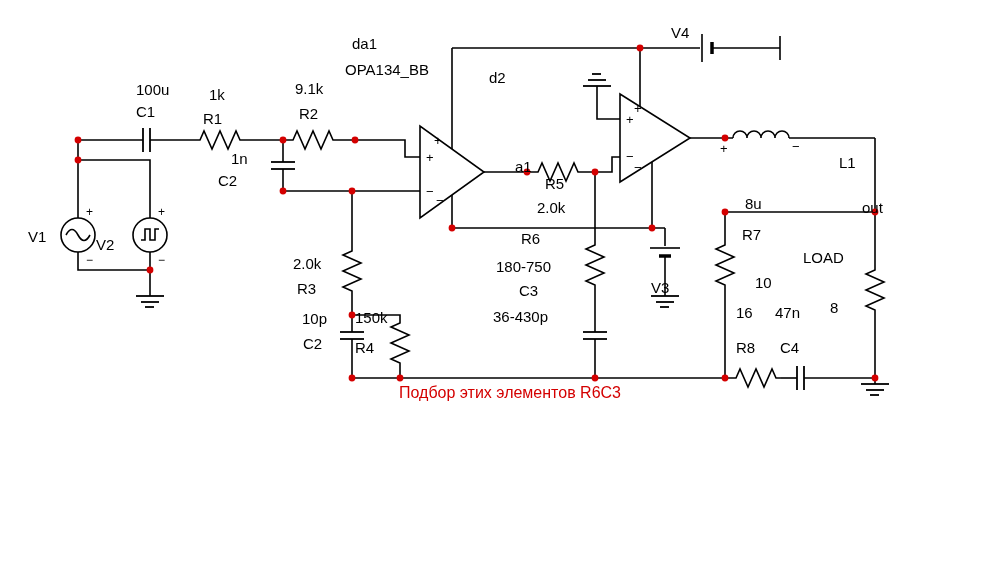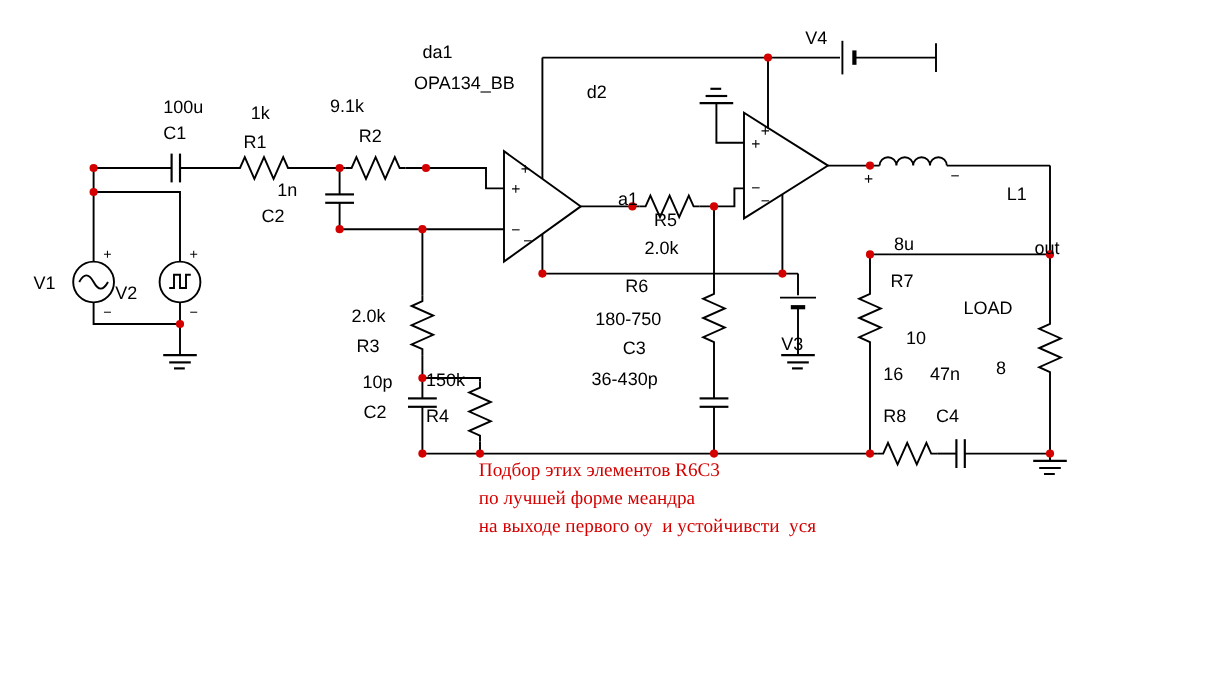--- a/index.html
+++ b/index.html
@@ -1,20 +1,20 @@
 <!DOCTYPE html>
 <html><head>
 <meta charset="utf-8">
 <style>
   html,body{margin:0;padding:0;background:#ffffff;}
   .stage{position:relative;width:1004px;height:566px;background:#ffffff;
          font-family:"Liberation Sans",sans-serif;overflow:hidden;}
   .stage svg{position:absolute;left:0;top:0;}
   .lbl{position:absolute;font-size:15px;color:#000;white-space:pre;line-height:1;}
-  .ann{position:absolute;font-size:16px;color:#d40000;white-space:pre;line-height:1;font-family:Liberation Serif, serif;}
+  .ann{position:absolute;font-size:16px;color:#d40000;white-space:pre;line-height:1;}
   .svgtext{font-family:"Liberation Sans",sans-serif;}
 </style>
 </head>
 <body>
 
 <div class="stage">
 
   <svg width="1004" height="566" viewBox="0 0 1004 566">
 
     <g stroke="#000" stroke-width="1.6" fill="none">
@@ -202,21 +202,21 @@
       <circle cx="875" cy="378" r="3.4"></circle>
     </g>
   </svg>
 
   <div class="lbl" style="left:28px;top:229px">V1</div>
   <div class="lbl" style="left:96px;top:237px">V2</div>
   <div class="lbl" style="left:136px;top:82px">100u</div>
   <div class="lbl" style="left:136px;top:104px">C1</div>
   <div class="lbl" style="left:209px;top:87px">1k</div>
   <div class="lbl" style="left:203px;top:111px">R1</div>
-  <div class="lbl" style="left:275px;top:81px">9.1k</div>
+  <div class="lbl" style="left:295px;top:81px">9.1k</div>
   <div class="lbl" style="left:299px;top:106px">R2</div>
   <div class="lbl" style="left:231px;top:151px">1n</div>
   <div class="lbl" style="left:218px;top:173px">C2</div>
   <div class="lbl" style="left:352px;top:36px">da1</div>
   <div class="lbl" style="left:345px;top:62px">OPA134_BB</div>
   <div class="lbl" style="left:489px;top:70px">d2</div>
   <div class="lbl" style="left:671px;top:25px">V4</div>
   <div class="lbl" style="left:515px;top:159px">a1</div>
   <div class="lbl" style="left:545px;top:176px">R5</div>
   <div class="lbl" style="left:537px;top:200px">2.0k</div>
@@ -237,16 +237,14 @@
   <div class="lbl" style="left:742px;top:227px">R7</div>
   <div class="lbl" style="left:755px;top:275px">10</div>
   <div class="lbl" style="left:803px;top:250px">LOAD</div>
   <div class="lbl" style="left:830px;top:300px">8</div>
   <div class="lbl" style="left:736px;top:305px">16</div>
   <div class="lbl" style="left:775px;top:305px">47n</div>
   <div class="lbl" style="left:736px;top:340px">R8</div>
   <div class="lbl" style="left:780px;top:340px">C4</div>
 
   <div class="ann" style="left:399px;top:385px">Подбор этих элементов R6C3</div>
-  <div class="ann" style="left:399px;top:408px">по лучшей форме меандра</div>
-  <div class="ann" style="left:399px;top:431px">на выходе первого оу  и устойчивсти  уся</div>
 
 </div>
 
 </body></html>

